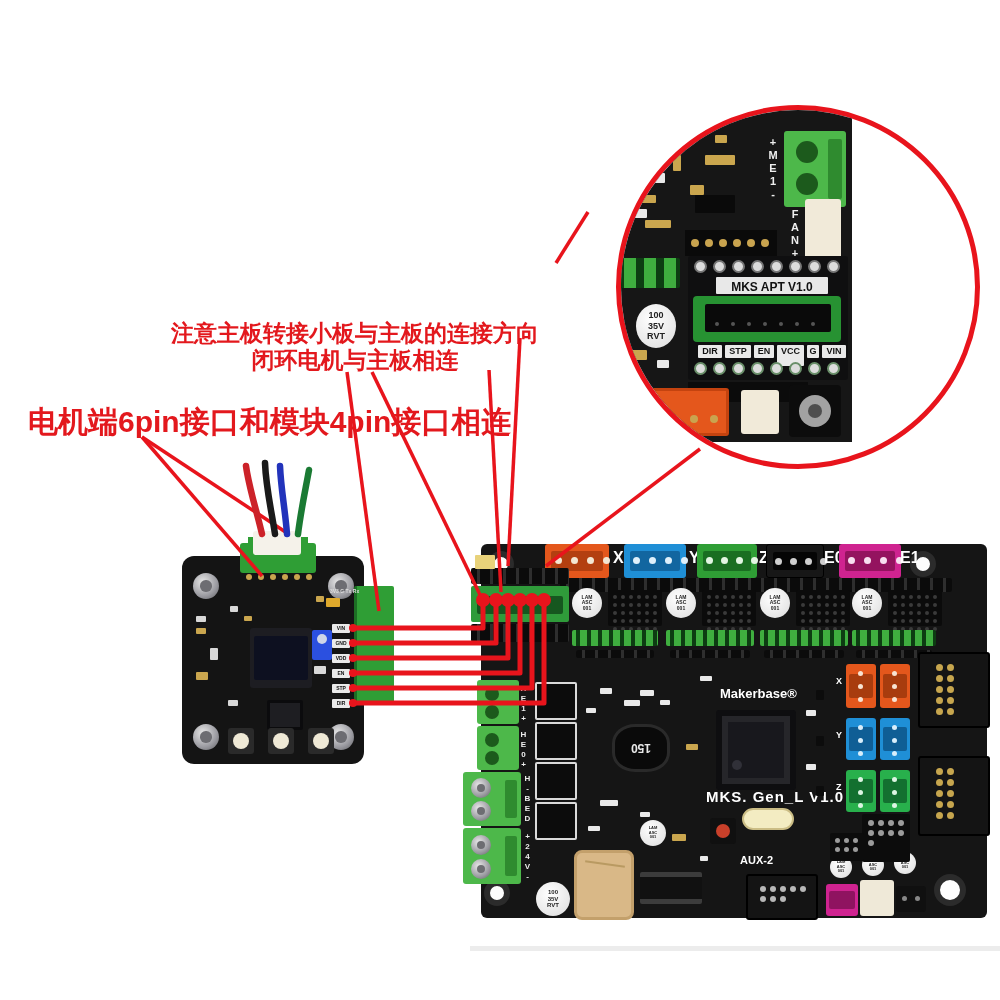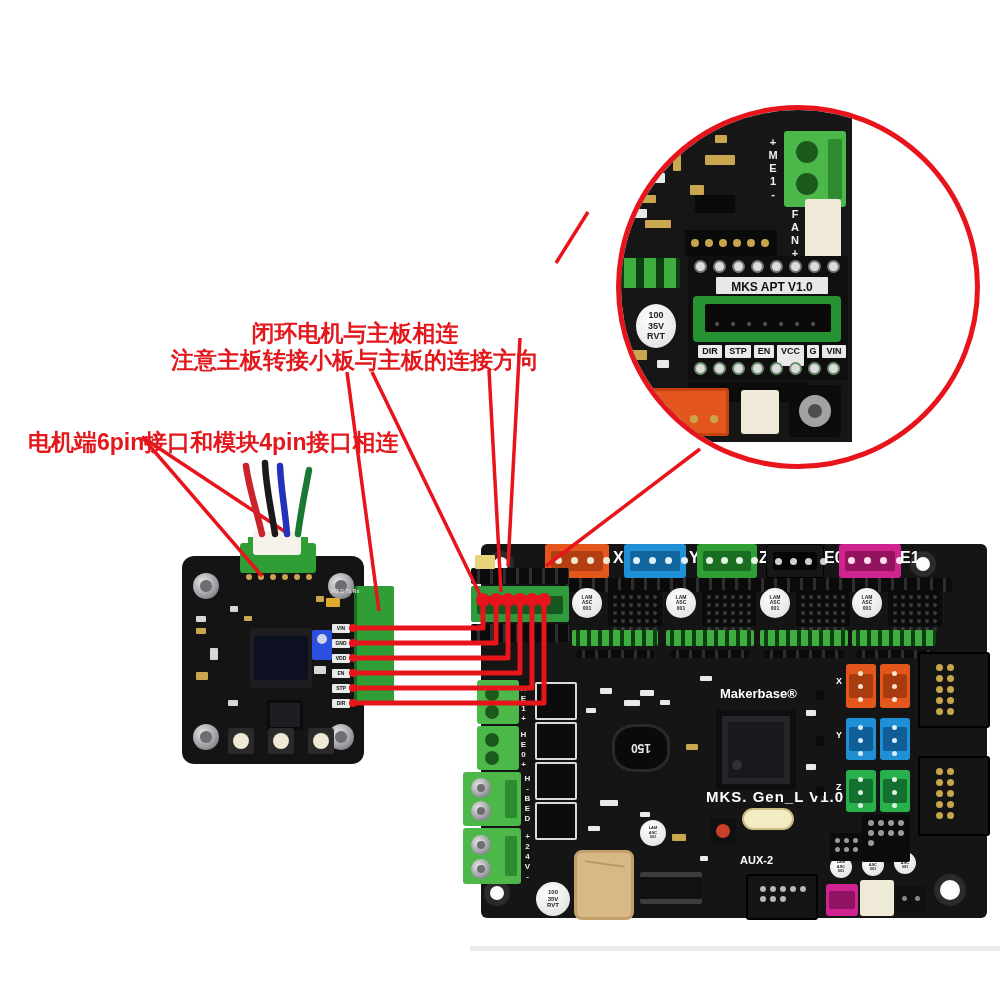--- a/index.html
+++ b/index.html
@@ -675,18 +675,18 @@
     </g>
     <g stroke-width="6.5" fill="none" stroke-linecap="round">
       <path d="M262,534 C256,508 249,488 246,466" stroke="#cc2229"></path>
       <path d="M275,534 C271,508 266,488 265,463" stroke="#1a1a1a"></path>
       <path d="M287,534 C285,508 281,490 280,466" stroke="#2233bb"></path>
       <path d="M298,534 C301,510 305,492 309,470" stroke="#1a7a33"></path>
     </g>
   </svg>
 
   <div class="note" id="top-note" style="left:170px;top:320px;width:370px;text-align:center;font-size:23px;">
+    <div>注意主板转接小板与主板的连接方向</div>
     <div>闭环电机与主板相连</div>
-    <div>注意主板转接小板与主板的连接方向</div>
   </div>
-  <div class="note" id="left-note" style="left:28px;top:429px;font-size:23px;">电机端6pin接口和模块4pin接口相连</div>
+  <div class="note" id="left-note" style="left:28px;top:408px;font-size:30px;">电机端6pin接口和模块4pin接口相连</div>
 
 </div>
 
 </body></html>

